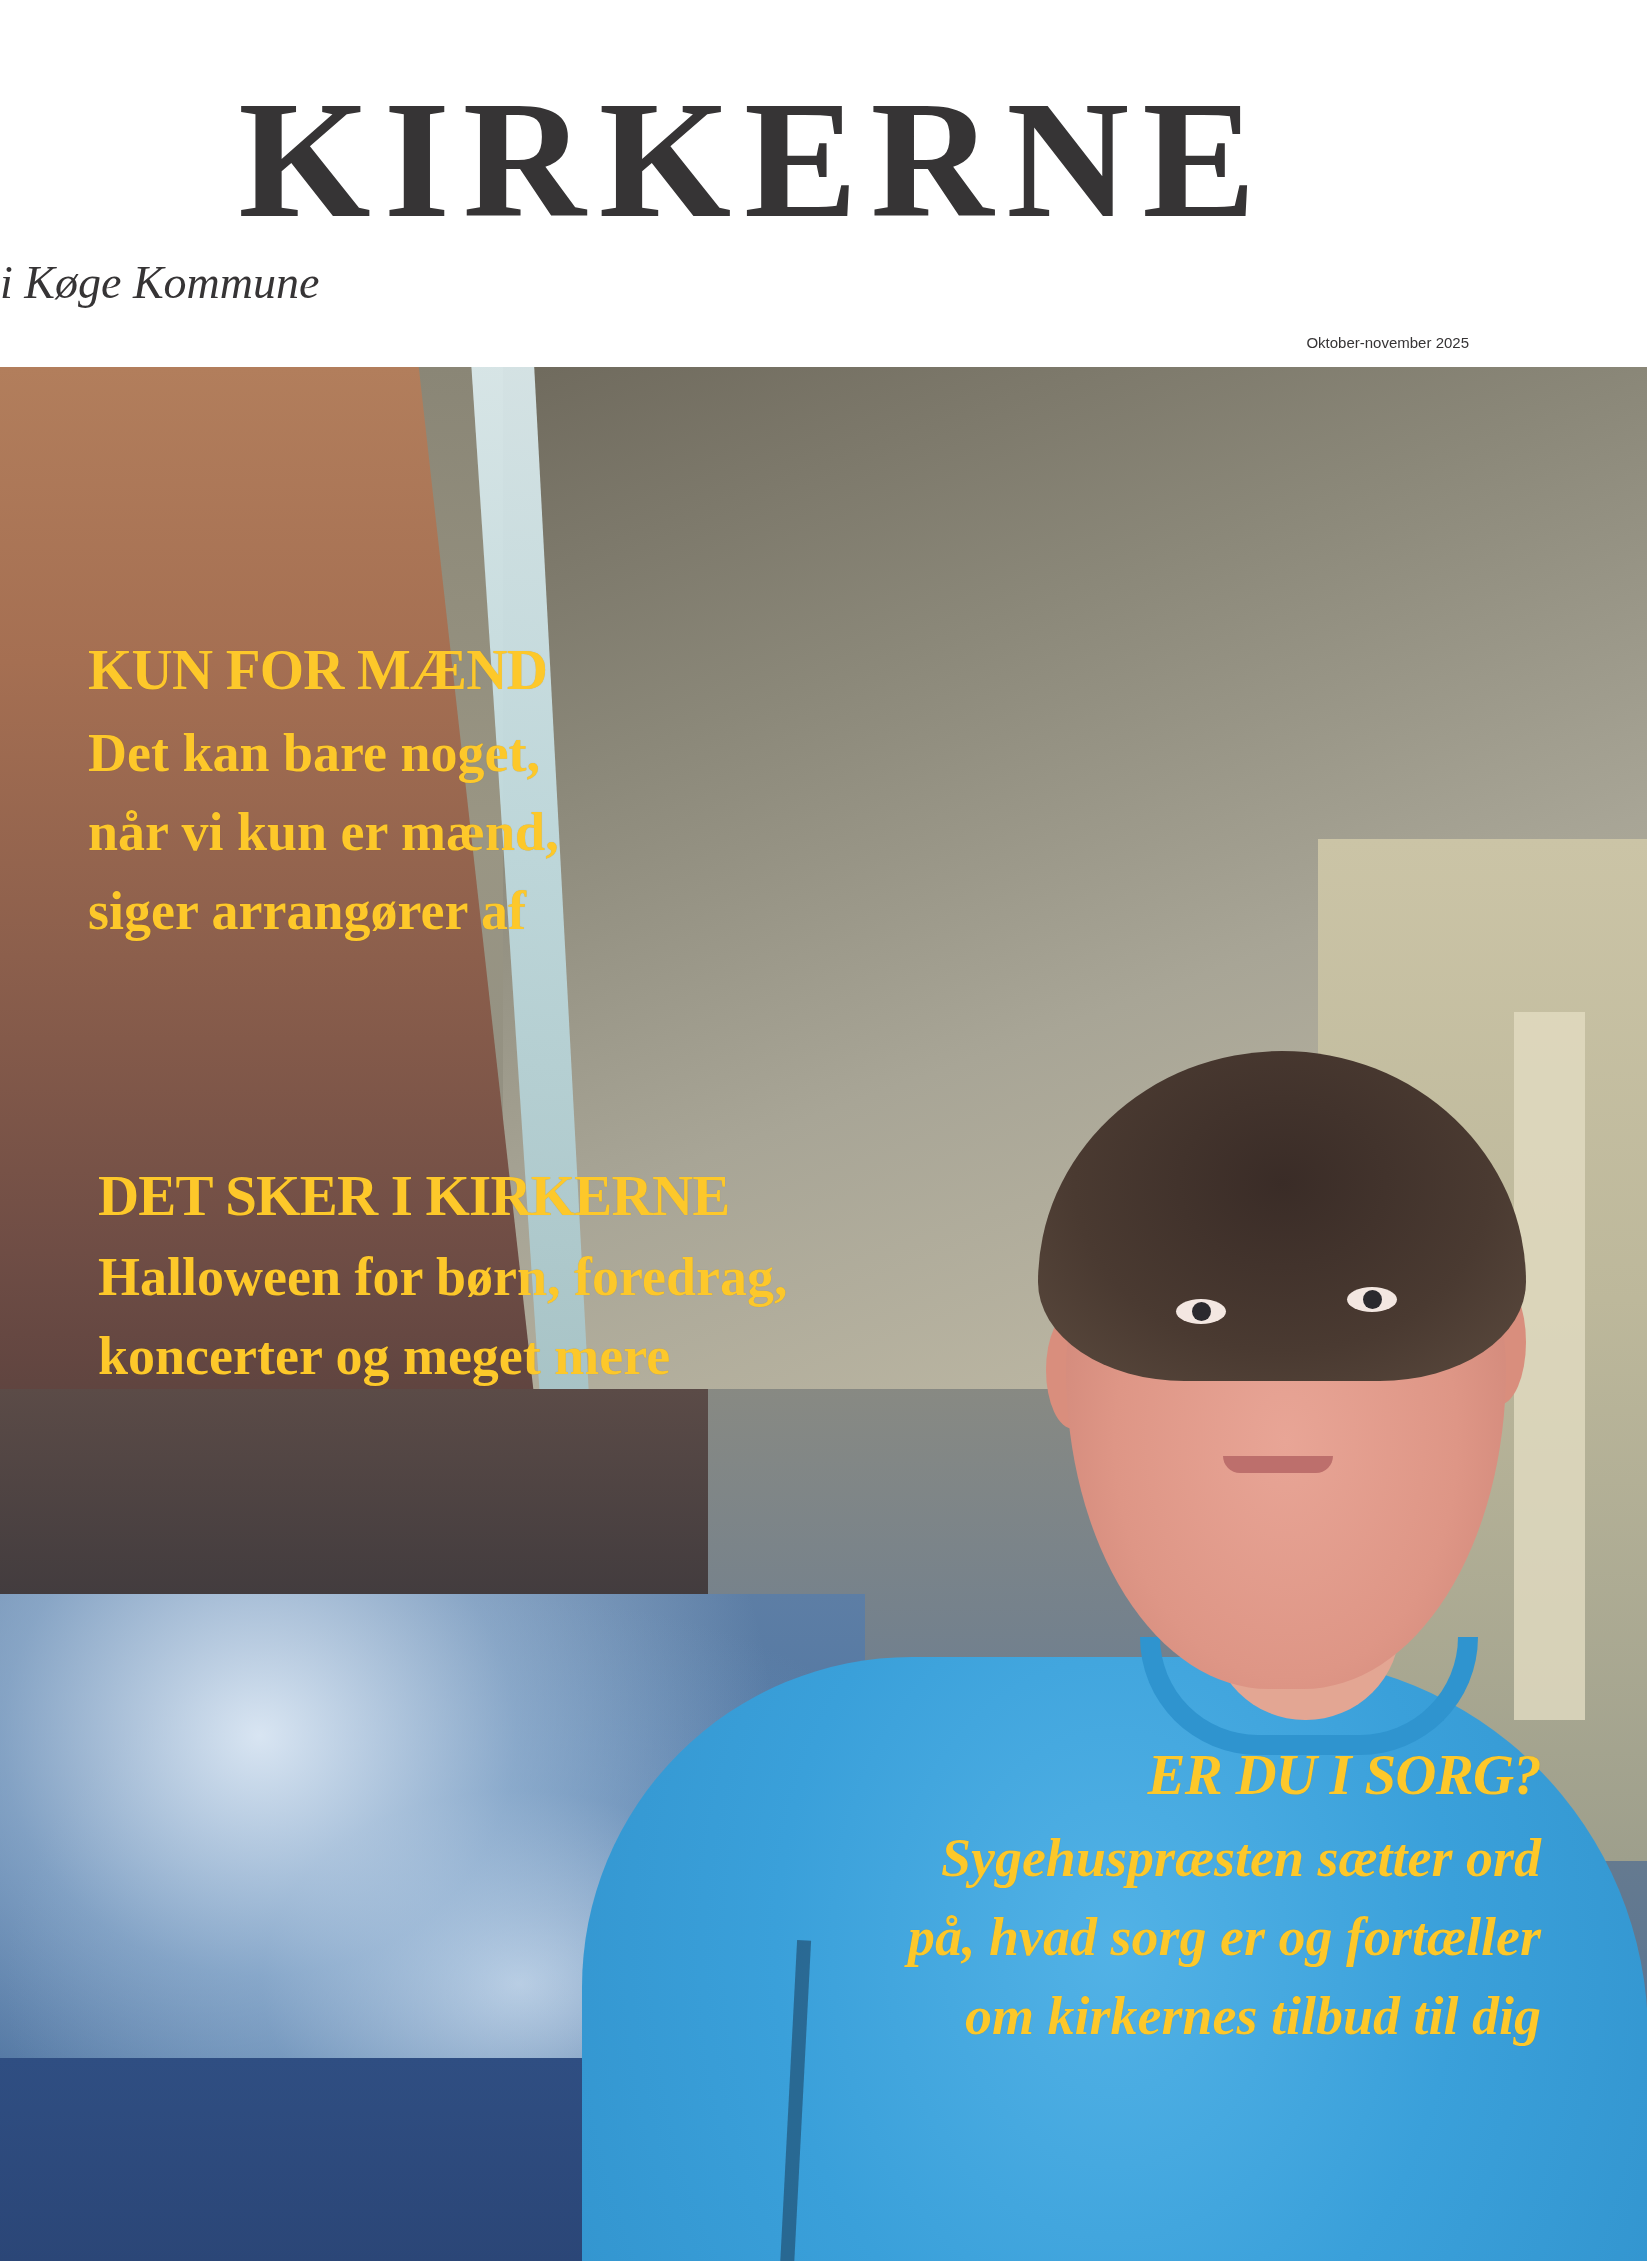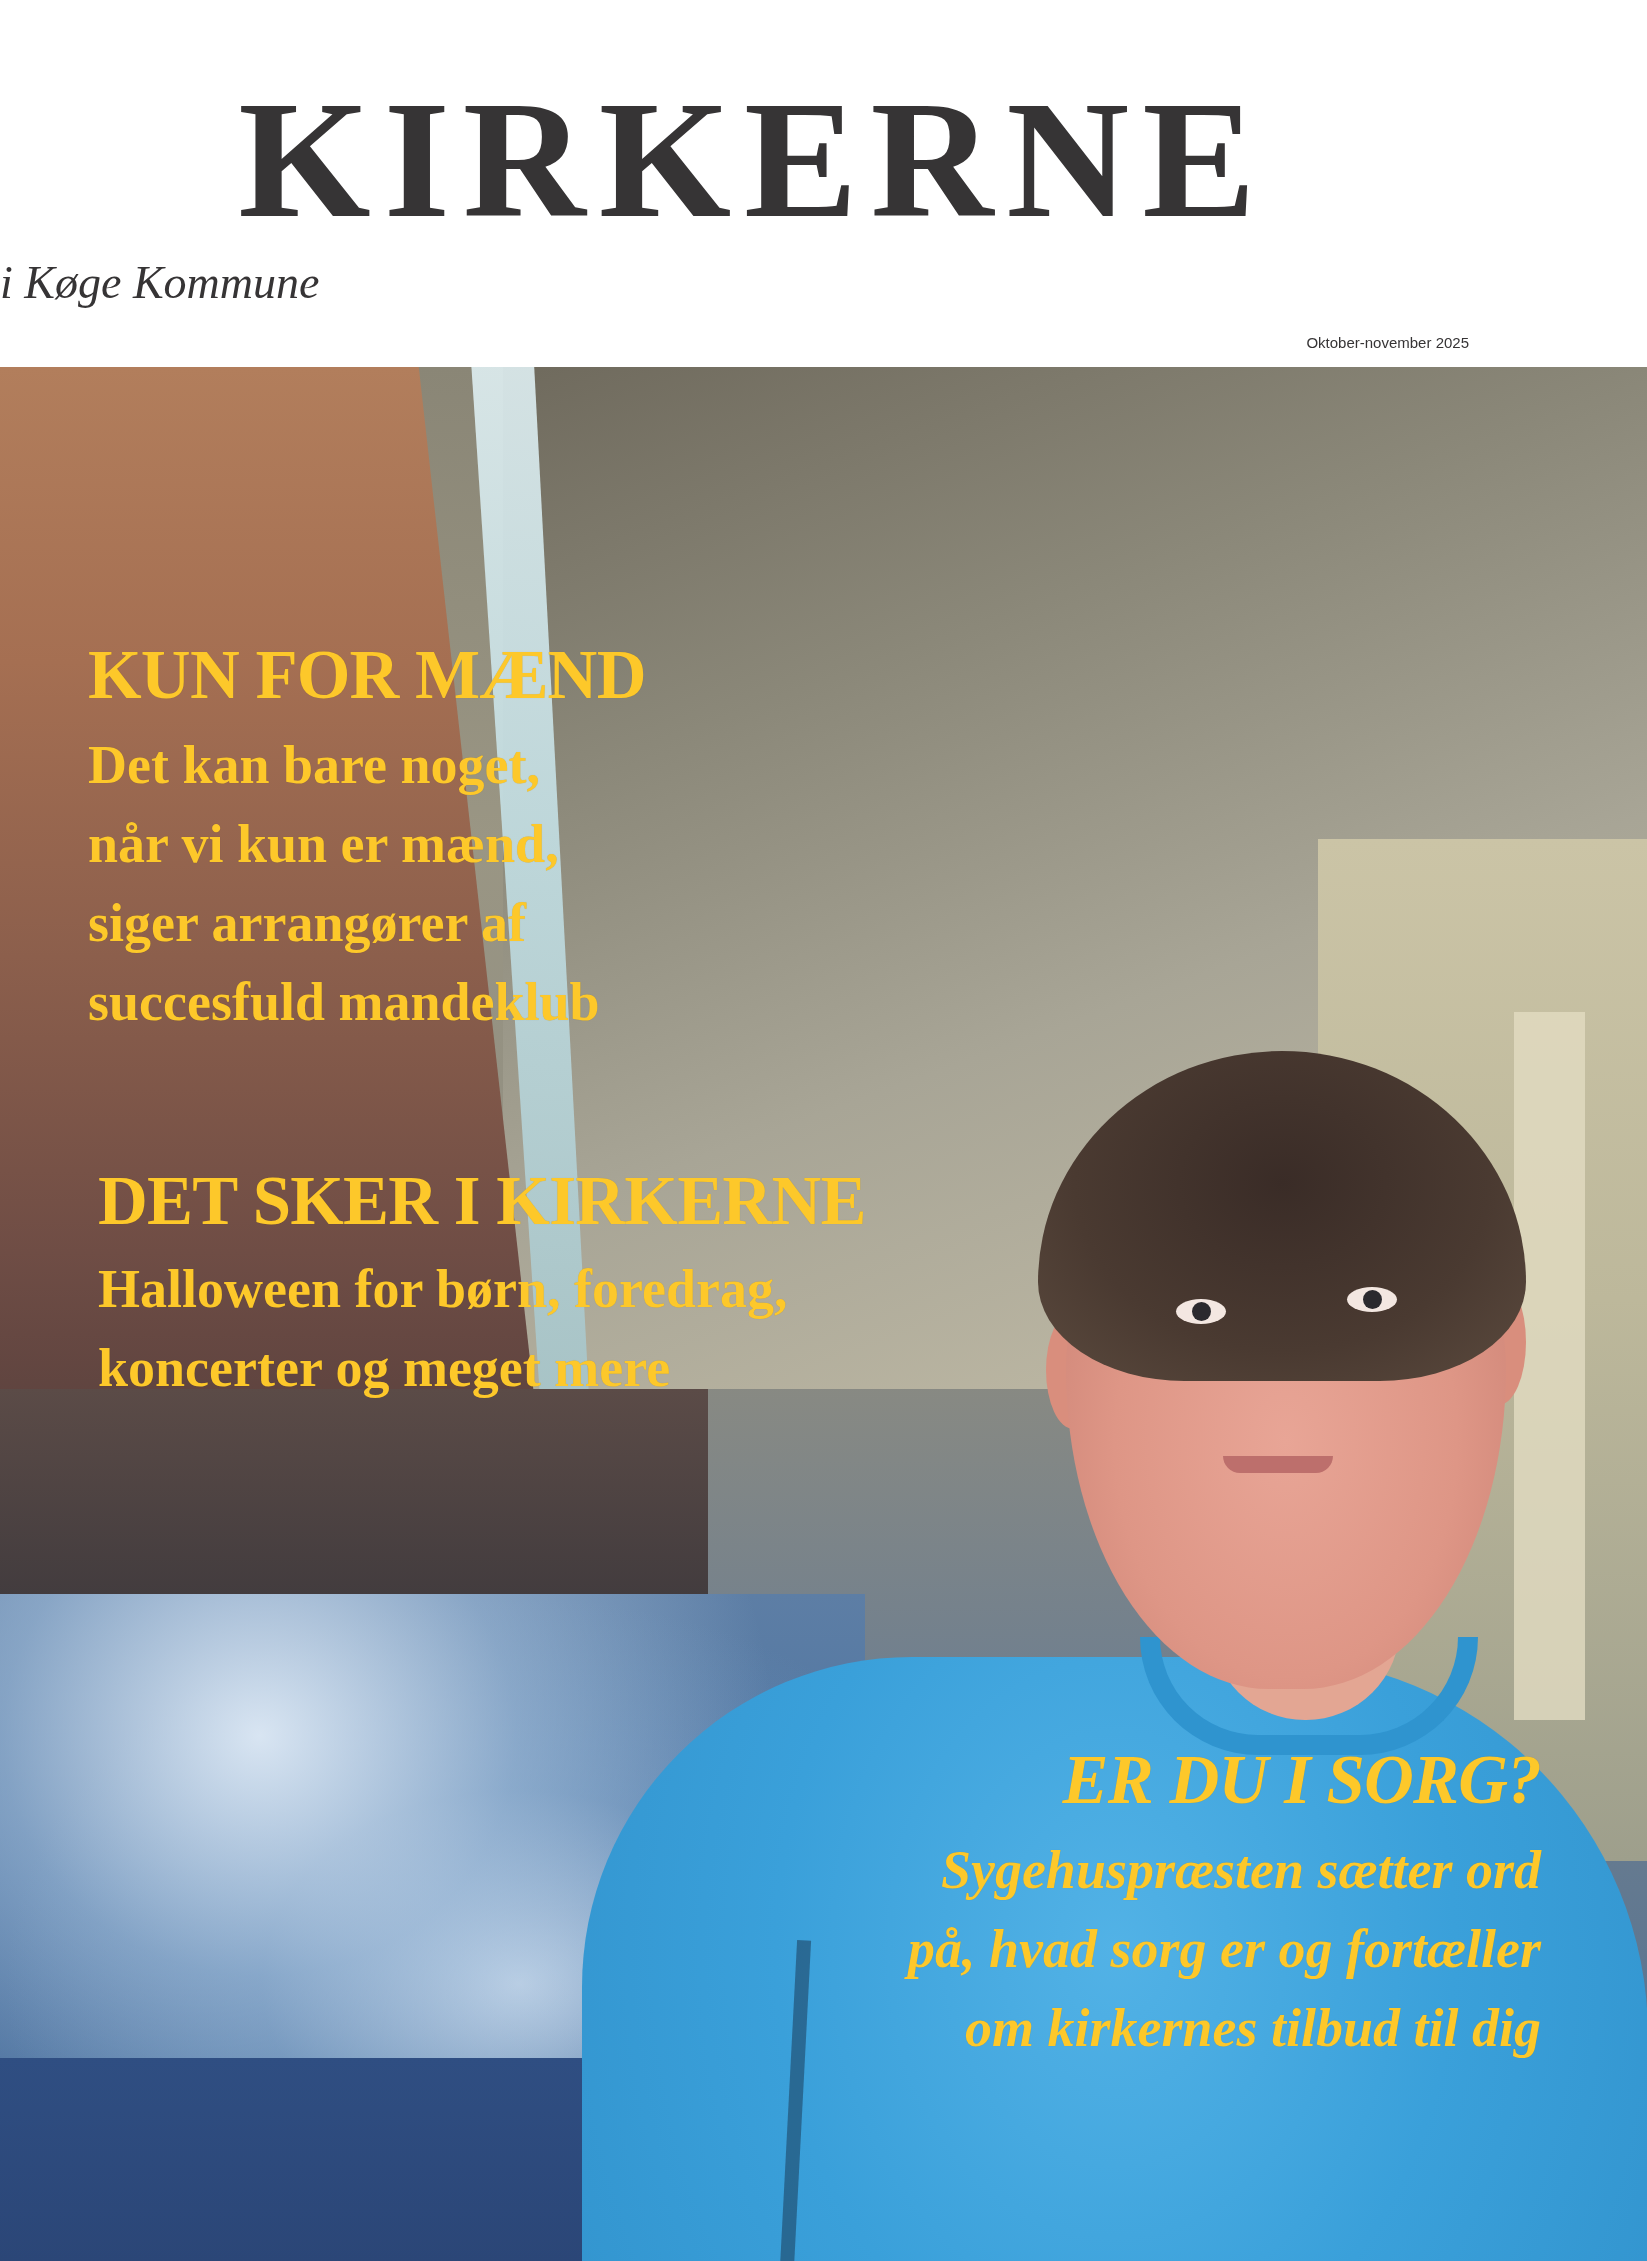--- a/index.html
+++ b/index.html
@@ -153,21 +153,21 @@
 
     
     .story {
       position: absolute;
       color: #FDC82A;
       font-family: "Liberation Serif", serif;
       font-weight: 700;
       text-shadow: 0 0 0.8px rgba(0,0,0,.2);
     }
     .story .h {
-      font-size: 69px;
+      font-size: 57px;
       line-height: 1;
       letter-spacing: -0.8px;
       white-space: nowrap;
     }
     .story .line {
       font-size: 54px;
       line-height: 79px;
       white-space: nowrap;
     }
     .story-men { left: 88px; top: 641px; }
@@ -208,21 +208,20 @@
   <div class="ph-eye-r"></div>
   <div class="ph-mouth"></div>
 </section>
 
 <article class="story story-men">
   <div class="h">KUN FOR MÆND</div>
   <div class="sub">
     <div class="line">Det kan bare noget,</div>
     <div class="line">når vi kun er mænd,</div>
     <div class="line">siger arrangører af</div>
-    <div class="line">succesfuld mandeklub</div>
   </div>
 </article>
 
 <article class="story story-events">
   <div class="h">DET SKER I KIRKERNE</div>
   <div class="sub">
     <div class="line">Halloween for børn, foredrag,</div>
     <div class="line">koncerter og meget mere</div>
   </div>
 </article>

